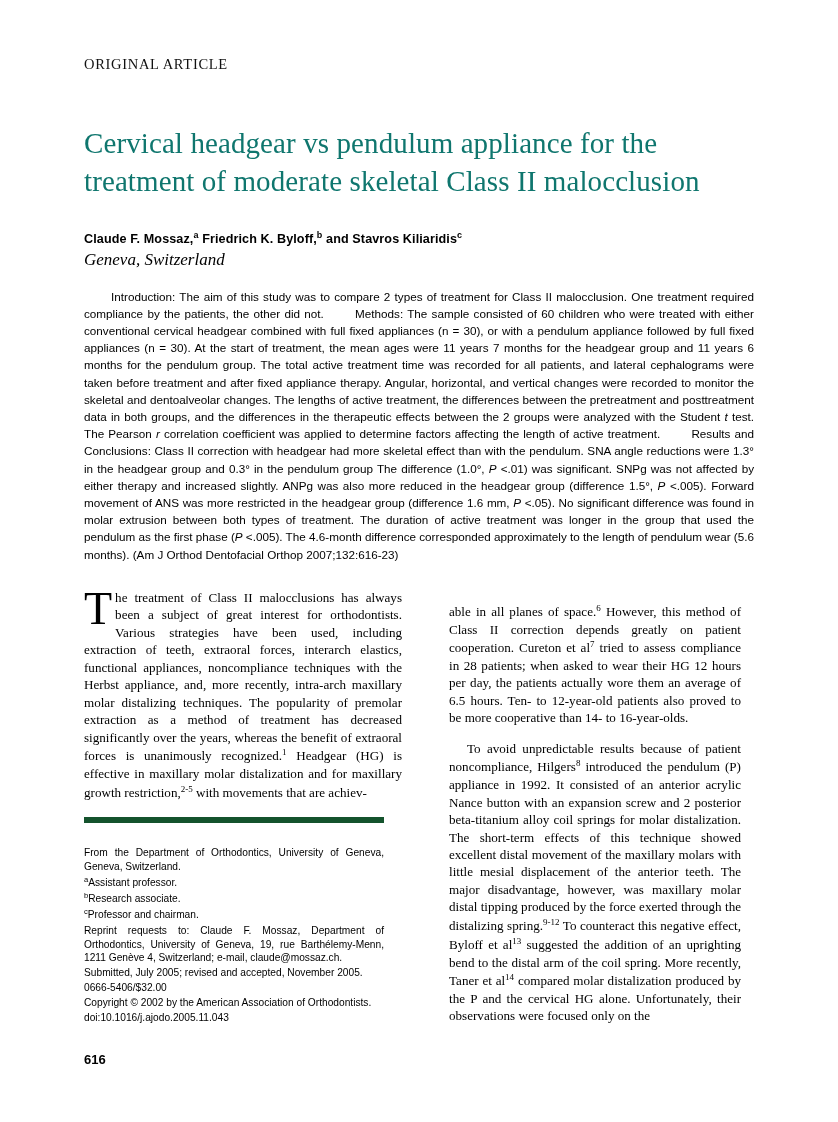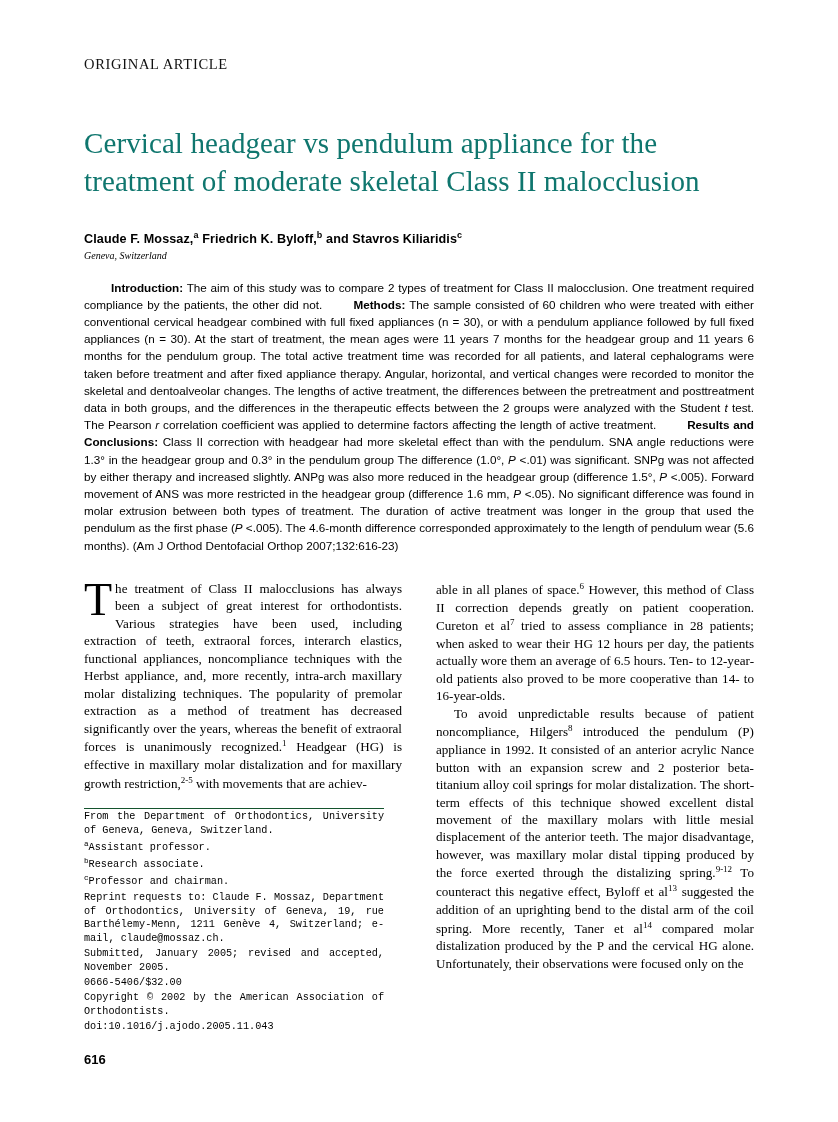--- a/index.html
+++ b/index.html
@@ -55,78 +55,78 @@
     margin: 0 0 3px 0;
     letter-spacing: 0.1px;
   }
   .authors sup {
     font-size: 9px;
     vertical-align: super;
   }
   .affiliation {
     font-family: "Liberation Serif", serif;
     font-style: italic;
-    font-size: 10px;
+    font-size: 17px;
     color: #000;
     margin: 0 0 18px 0;
   }
 
   .abstract {
     font-family: "Liberation Sans", sans-serif;
     font-size: 11.7px;
     line-height: 1.47;
     text-align: justify;
     color: #000;
     margin: 0 0 26px 0;
   }
-  .abstract b { font-weight: bold; padding-left: 27px; }
+  .abstract b { font-weight: normal; padding-left: 27px; }
   .abstract i { font-style: italic; }
 
   .cols {
     position: relative;
     display: flex;
     gap: 34px;
   }
   .col {
     width: 318px;
   }
   .body-text {
     font-family: "Liberation Serif", serif;
     font-size: 13.1px;
     line-height: 1.335;
     text-align: justify;
     color: #000;
     margin: 0;
     hyphens: auto;
   }
-  .body-text p { margin: 0; }
+  .body-text p { margin: 13px; }
   .body-text p.indent { text-indent: 18px; }
   .body-text sup { font-size: 9px; vertical-align: super; }
 
   .dropcap-para {
     font-family: "Liberation Serif", serif;
     font-size: 13.1px;
     line-height: 1.335;
     text-align: justify;
   }
   .dropcap {
     float: left;
     font-family: "Liberation Serif", serif;
     font-size: 46px;
     line-height: 35px;
     padding: 2px 3px 0 0;
     font-weight: normal;
   }
 
   .footnotes {
     margin-top: 16px;
-    border-top: 1px solid #14532d;
-    padding-top: 1px;
+    border-top: 6px solid #14532d;
+    padding-top: 23px;
     width: 300px;
-    font-family: Liberation Mono, monospace;
+    font-family: Liberation Sans, sans-serif;
     font-size: 10.2px;
     line-height: 1.36;
     text-align: justify;
     color: #000;
   }
   .footnotes p { margin: 0 0 1px 0; }
   .footnotes sup { font-size: 7.6px; vertical-align: super; }
 
   .page-number {
     position: absolute;
@@ -159,21 +159,21 @@
         <div class="body-text dropcap-para">
           <span class="dropcap">T</span><span>he treatment of Class II malocclusions has always been a subject of great interest for orthodontists. Various strategies have been used, including extraction of teeth, extraoral forces, interarch elastics, functional appliances, noncompliance techniques with the Herbst appliance, and, more recently, intra-arch maxillary molar distalizing techniques. The popularity of premolar extraction as a method of treatment has decreased significantly over the years, whereas the benefit of extraoral forces is unanimously recognized.<sup>1</sup> Headgear (HG) is effective in maxillary molar distalization and for maxillary growth restriction,<sup>2-5</sup> with movements that are achiev-</span>
         </div>
 
         <div class="footnotes">
           <p>From the Department of Orthodontics, University of Geneva, Geneva, Switzerland.</p>
           <p><sup>a</sup>Assistant professor.</p>
           <p><sup>b</sup>Research associate.</p>
           <p><sup>c</sup>Professor and chairman.</p>
           <p>Reprint requests to: Claude F. Mossaz, Department of Orthodontics, University of Geneva, 19, rue Barthélemy-Menn, 1211 Genève 4, Switzerland; e-mail, claude@mossaz.ch.</p>
-          <p>Submitted, January 2005; revised and accepted, November 2005.</p>
+          <p>Submitted, July 2005; revised and accepted, November 2005.</p>
           <p>0666-5406/$32.00</p>
           <p>Copyright © 2002 by the American Association of Orthodontists.</p>
           <p>doi:10.1016/j.ajodo.2005.11.043</p>
         </div>
       </div>
 
       <div class="col">
         <div class="body-text">
           <p>able in all planes of space.<sup>6</sup> However, this method of Class II correction depends greatly on patient cooperation. Cureton et al<sup>7</sup> tried to assess compliance in 28 patients; when asked to wear their HG 12 hours per day, the patients actually wore them an average of 6.5 hours. Ten- to 12-year-old patients also proved to be more cooperative than 14- to 16-year-olds.</p>
           <p class="indent">To avoid unpredictable results because of patient noncompliance, Hilgers<sup>8</sup> introduced the pendulum (P) appliance in 1992. It consisted of an anterior acrylic Nance button with an expansion screw and 2 posterior beta-titanium alloy coil springs for molar distalization. The short-term effects of this technique showed excellent distal movement of the maxillary molars with little mesial displacement of the anterior teeth. The major disadvantage, however, was maxillary molar distal tipping produced by the force exerted through the distalizing spring.<sup>9-12</sup> To counteract this negative effect, Byloff et al<sup>13</sup> suggested the addition of an uprighting bend to the distal arm of the coil spring. More recently, Taner et al<sup>14</sup> compared molar distalization produced by the P and the cervical HG alone. Unfortunately, their observations were focused only on the</p>

